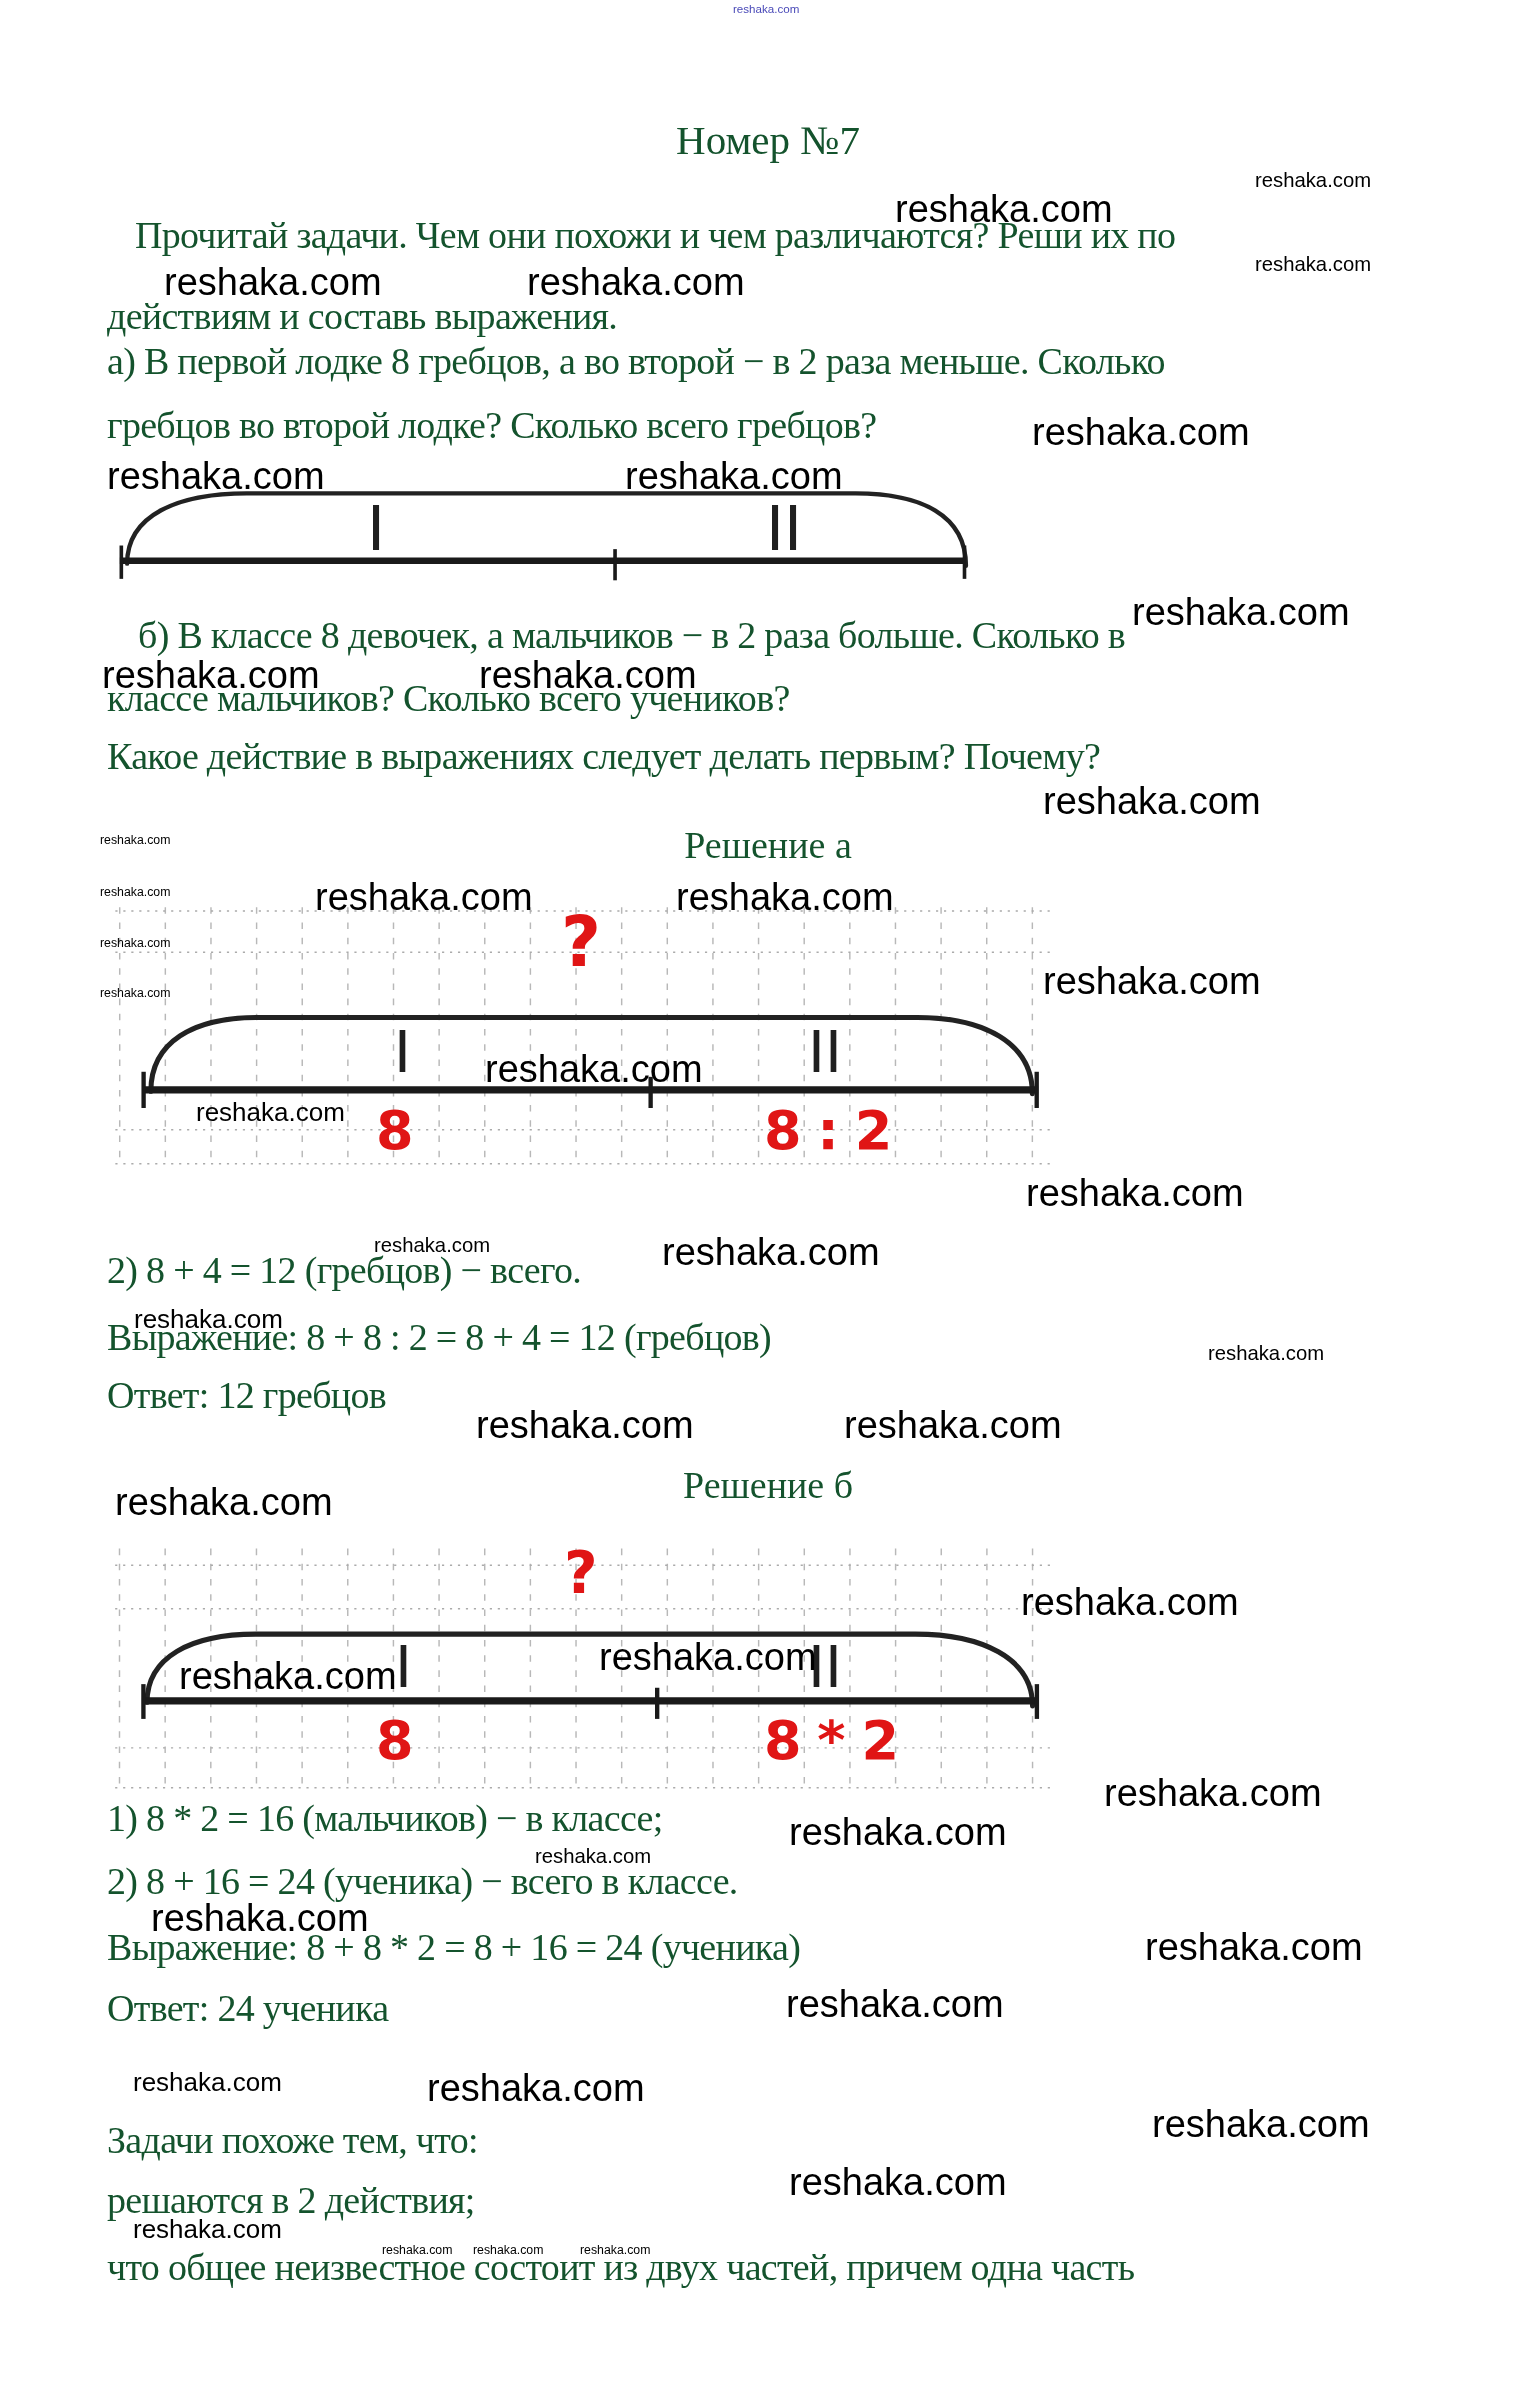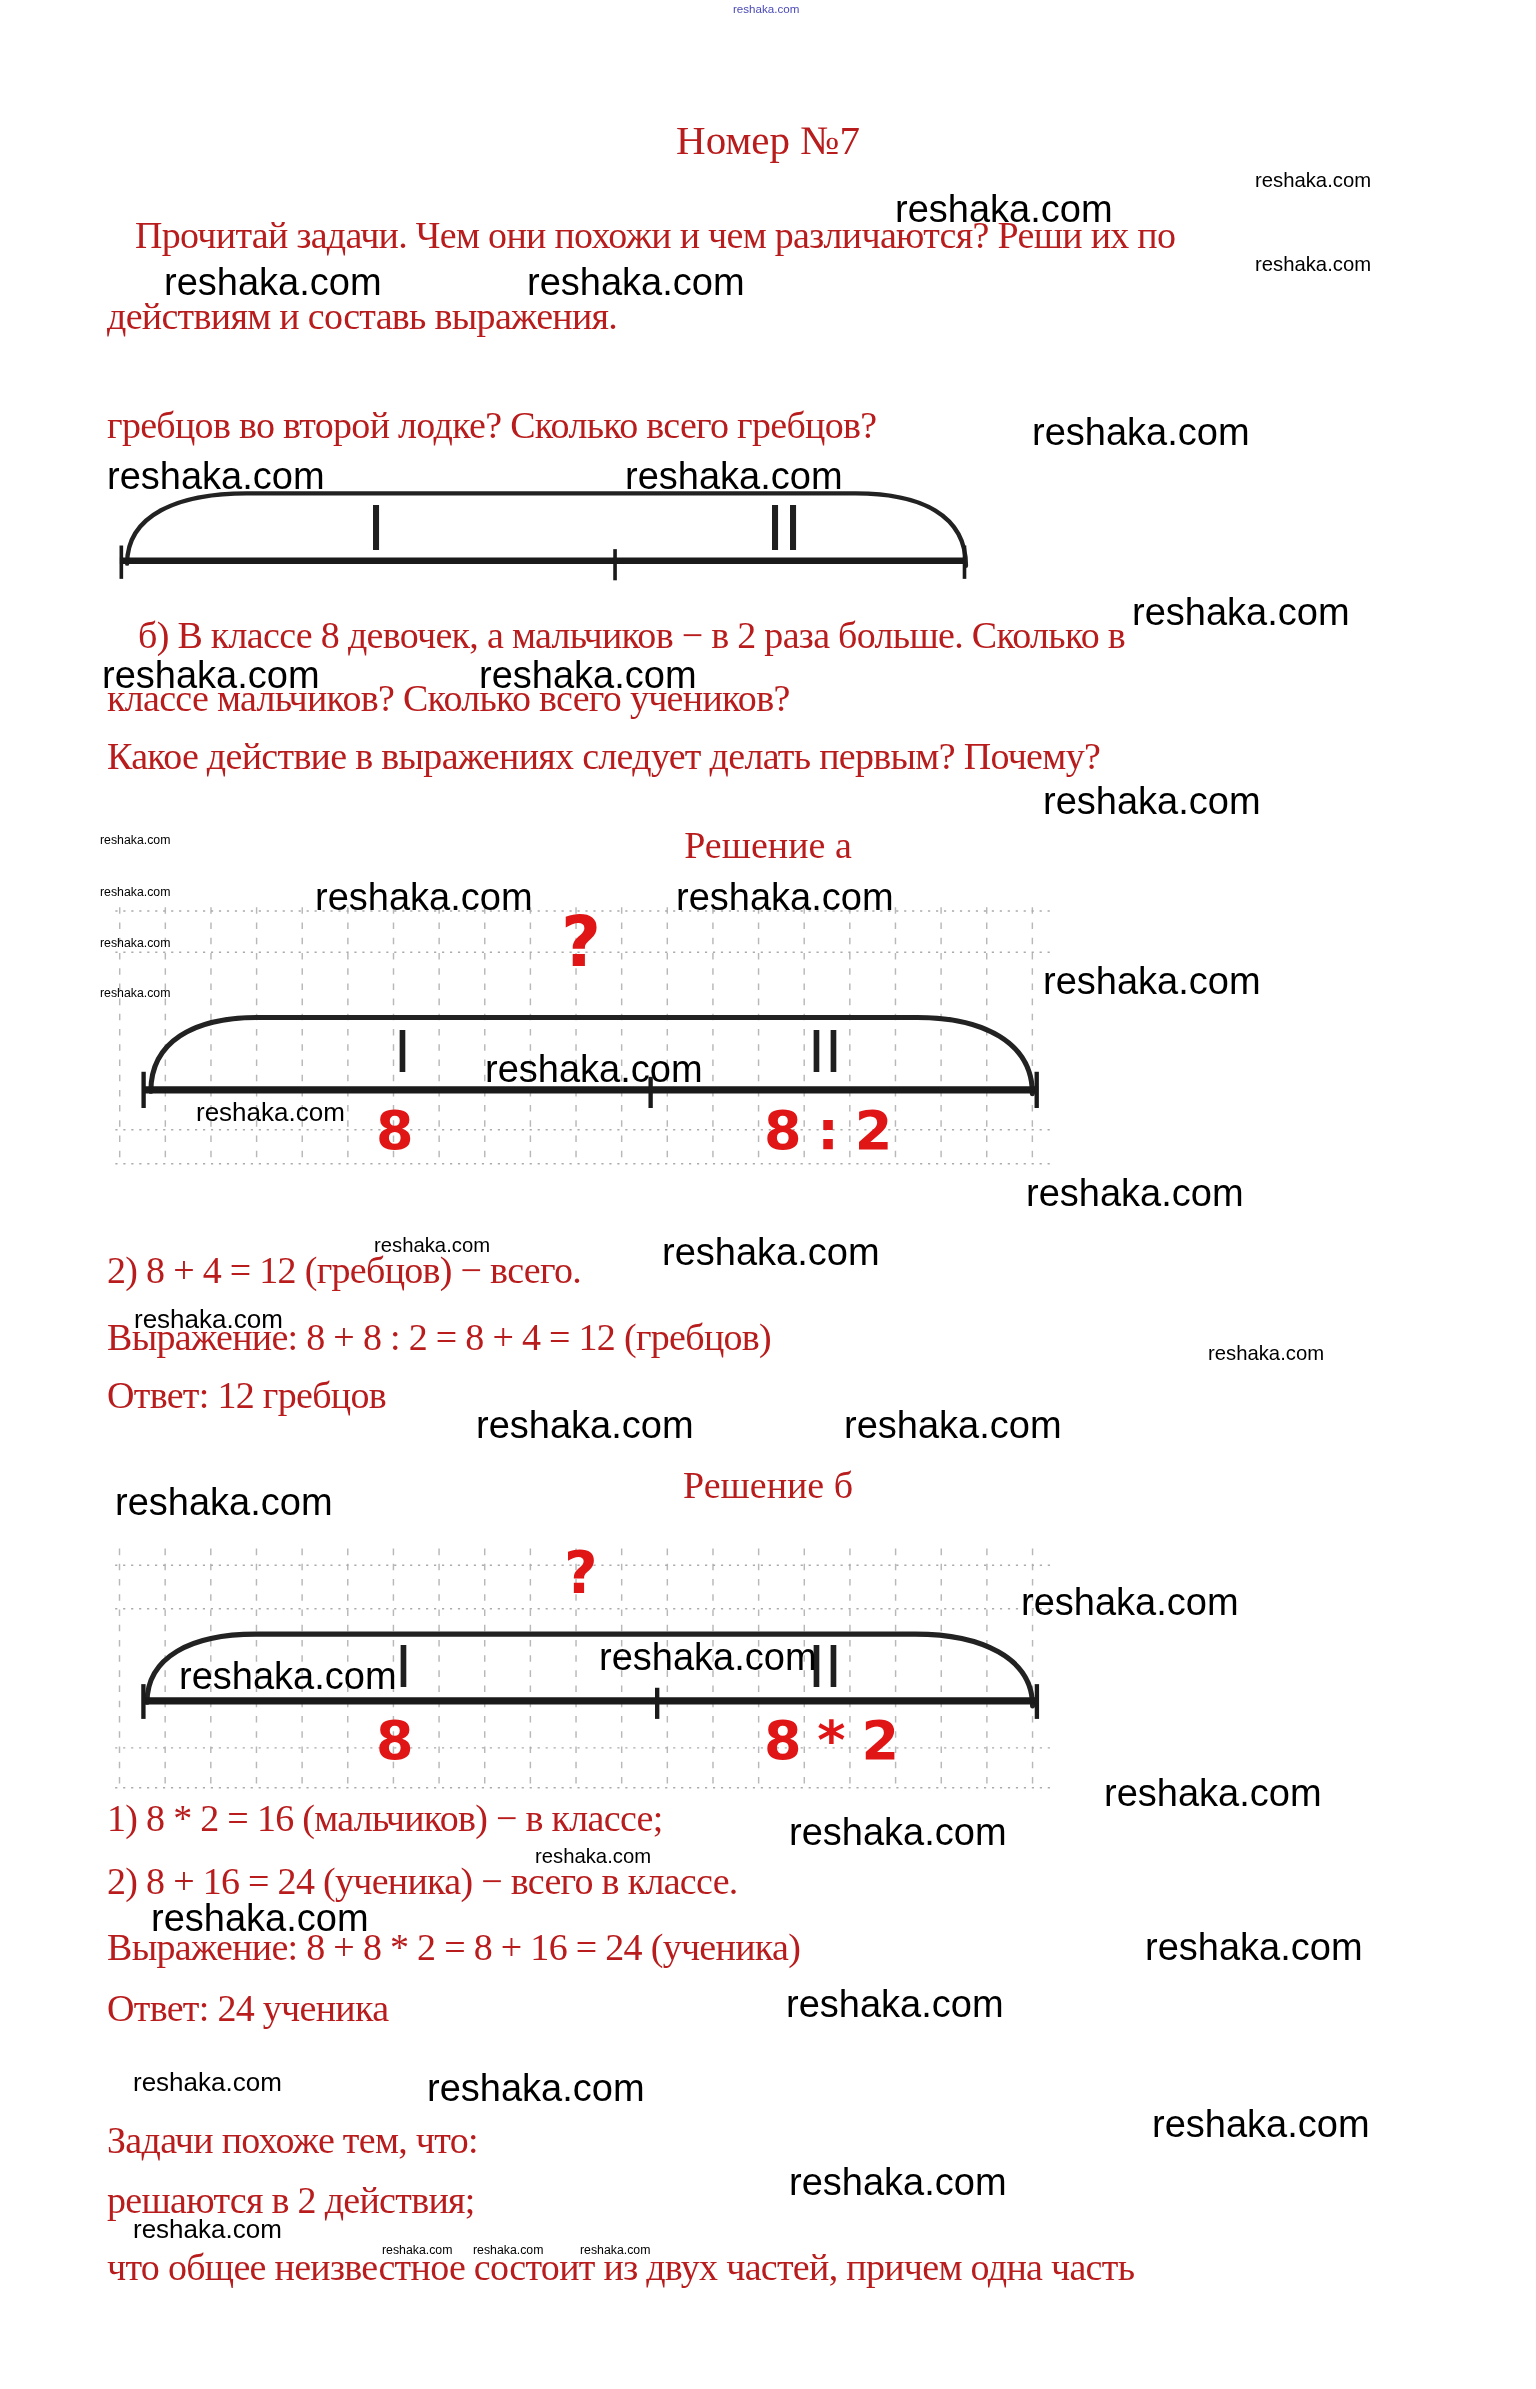--- a/index.html
+++ b/index.html
@@ -1,21 +1,21 @@
 <!DOCTYPE html>
 <html style="font-size:11.6px"><head>
 <meta charset="utf-8">
 <style>
   html,body{margin:0;padding:0;}
   body{width:1536px;height:2389px;background:#ffffff;position:relative;overflow:hidden;
        font-family:"Liberation Serif", "DejaVu Serif", serif;}
   #doc{position:absolute;left:0;top:0;width:1536px;height:2389px;}
 
   
-  .t{position:absolute;left:107px;color:#b91c1c;font-size:38px;line-height:1.06;
+  .t{position:absolute;left:107px;color:#14532d;font-size:38px;line-height:1.06;
      white-space:nowrap;letter-spacing:-0.7px;z-index:3;}
   .center{left:0;width:1536px;text-align:center;letter-spacing:0;}
   .title{font-size:41px;}
   .shead{font-size:38px;}
 
   
   .wm{position:absolute;font-family:"Liberation Sans", "DejaVu Sans", sans-serif;
       color:#000;white-space:nowrap;line-height:1;z-index:6;}
   .wm-xl{font-size:38px;}
   .wm-lg{font-size:26px;}
@@ -37,20 +37,21 @@
 </style>
 </head>
 <body>
 
 <div id="doc">
 
   <div class="t center title" style="top:119px;">Номер №7</div>
 
   <div class="t" style="top:215px;margin-left:28px;">Прочитай задачи. Чем они похожи и чем различаются? Реши их по</div>
   <div class="t" style="top:296px;">действиям и составь выражения.</div>
+  <div class="t" style="top:341px;">а) В первой лодке 8 гребцов, а во второй − в 2 раза меньше. Сколько</div>
   <div class="t" style="top:405px;">гребцов во второй лодке? Сколько всего гребцов?</div>
 
   <svg class="diag" style="left:109px;top:475px;" width="870" height="120" viewBox="0 0 1200 165">
     <path d="M 25 122 C 25 55 95 25 190 25 L 1030 25 C 1120 25 1182 55 1182 125" fill="none" stroke="#222222" stroke-width="6" stroke-linecap="round"></path>
     <line x1="15" y1="118" x2="1182" y2="118" stroke="#1a1a1a" stroke-width="9"></line>
     <line x1="17" y1="97" x2="17" y2="143" stroke="#1a1a1a" stroke-width="5"></line>
     <line x1="1180" y1="97" x2="1180" y2="143" stroke="#1a1a1a" stroke-width="5"></line>
     <line x1="698" y1="102" x2="698" y2="145" stroke="#1a1a1a" stroke-width="5"></line>
   </svg>
   <span class="numeral num-a" style="left:367px;top:495px;">I</span>

